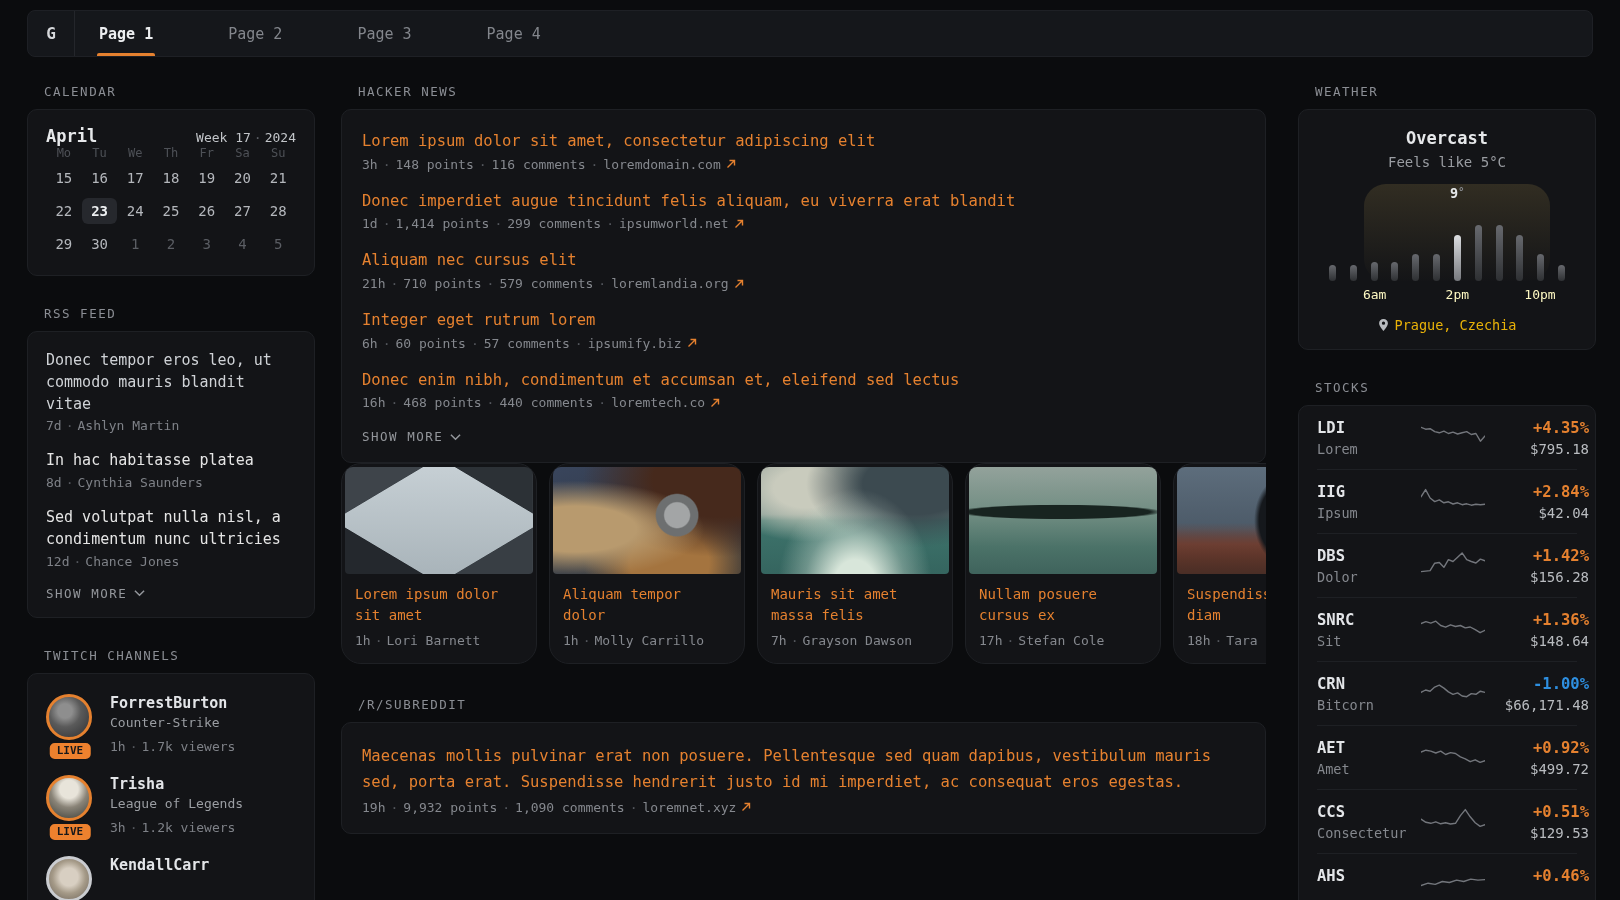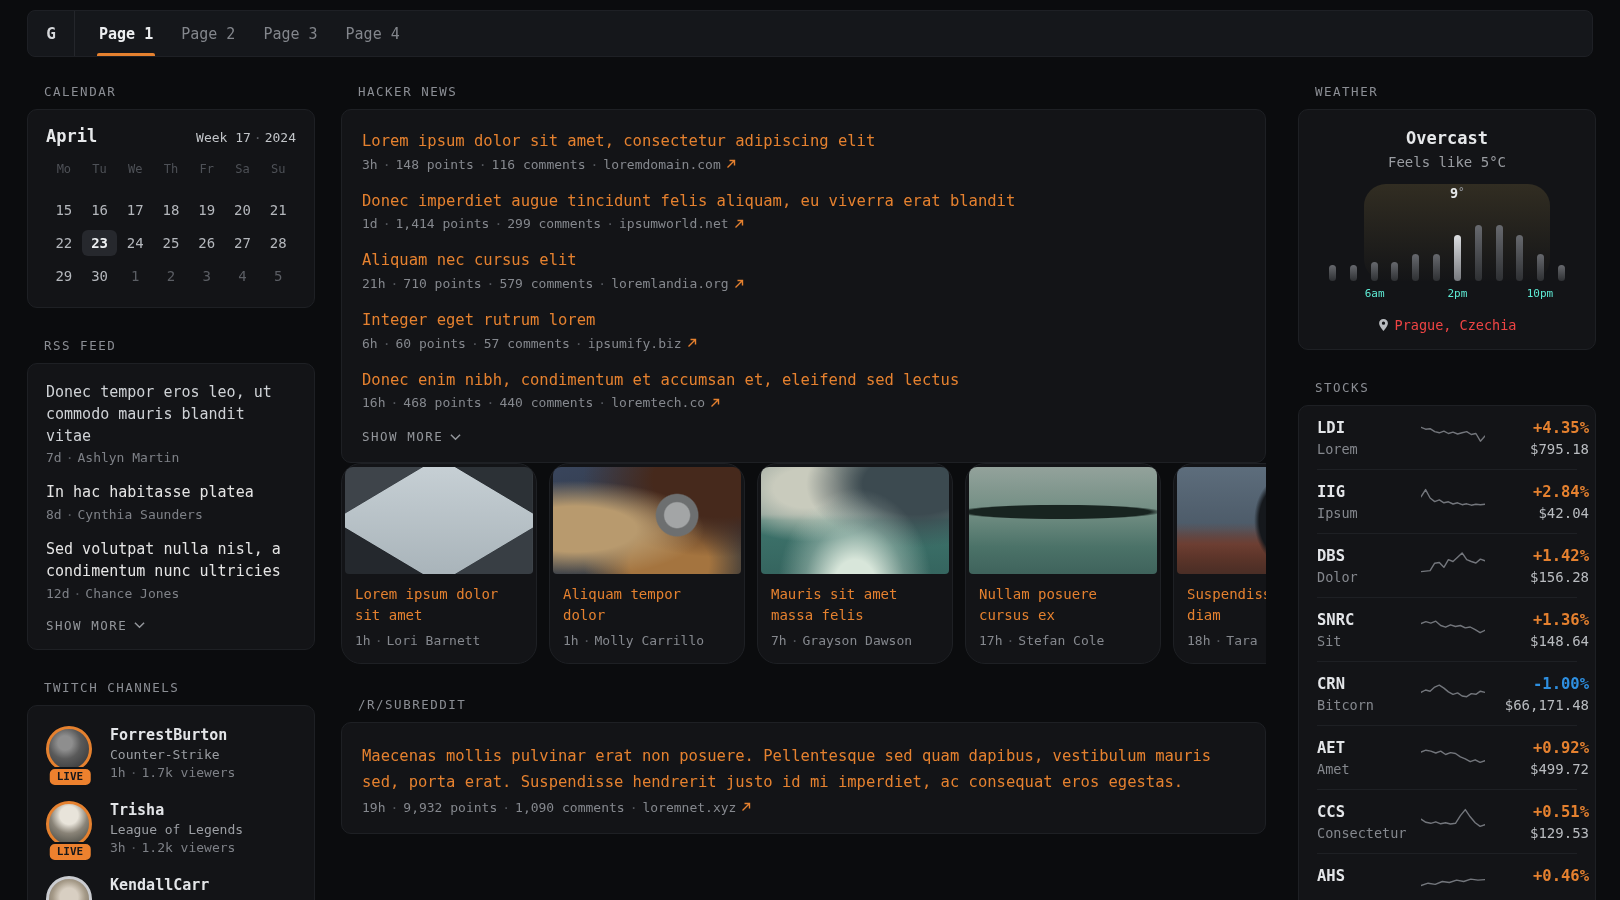--- a/index.html
+++ b/index.html
@@ -13,21 +13,21 @@
 
   
   .navbar {
     height:47px; background:#15171b; border:1px solid #1e2025; border-radius:8px;
     display:flex; align-items:stretch; overflow:hidden;
   }
   .nav-logo {
     width:47px; display:flex; align-items:center; justify-content:center;
     font-size:16px; font-weight:700; color:#d6d8db; border-right:1px solid #24262b;
   }
-  .nav-tabs { display:flex; align-items:stretch; padding-left:10px; }
+  .nav-tabs { display:flex; align-items:stretch; padding-left:10px;gap:47px; }
   .nav-tab {
     position:relative; display:flex; align-items:center; padding:0 14px;
     font-size:15px; color:#83868c; cursor:pointer;
   }
   .nav-tab.active { color:#eceef0; font-weight:600; }
   .nav-tab.active::after {
     content:""; position:absolute; left:12px; right:12px; bottom:0; height:3px;
     background:#e5812f; border-radius:2px 2px 0 0;
   }
 
@@ -44,21 +44,21 @@
     background:#131417; border:1px solid #1e2024; border-radius:10px;
   }
   .mt { margin-top:30px; }
 
   
   .cal-card { padding:16px 18px 18px; }
   .cal-head { display:flex; align-items:baseline; justify-content:space-between; }
   .cal-month { font-size:17px; font-weight:600; color:#e6e8ea; }
   .cal-weekinfo { font-size:13px; color:#c2c5c9; }
   .cal-weekinfo .dot { color:#5b5e64; margin:0 3px; }
-  .cal-grid7 { display:grid; grid-template-columns:repeat(7,1fr); margin-top:16px; row-gap:7px; }
+  .cal-grid7 { display:grid; grid-template-columns:repeat(7,1fr); row-gap:7px; }
   .cal-dow { font-size:12px; color:#4e5157; text-align:center; padding-bottom:5px; }
   .cal-cell {
     height:26px; display:flex; align-items:center; justify-content:center;
     font-size:14px; color:#b4b7bc; border-radius:6px;
   }
   .cal-cell.selected { background:#26282d; color:#eef0f2; font-weight:600; }
   .cal-cell.muted { color:#5b5e64; }
 
   
   .rss-card { padding:18px 18px 16px; }
@@ -84,21 +84,21 @@
   .av-1 { background:radial-gradient(circle at 40% 35%, #8e8e8e 0 20%, #5a5a5a 45%, #2e2f31 100%); }
   .av-2 { background:radial-gradient(circle at 50% 28%, #e8e4da 0 26%, #8a8478 52%, #3c3e38 100%); }
   .av-3 { background:radial-gradient(circle at 50% 45%, #d8cfc2 0 30%, #a59a88 55%, #6b6258 100%); }
   .live-badge {
     position:absolute; left:50%; bottom:-7px; transform:translateX(-50%);
     background:#ed812e; color:#17181b; font-size:11px; font-weight:700;
     padding:1px 7px 2px; border-radius:7px; border:2px solid #131417;
   }
   .tw-name { font-size:15px; font-weight:700; color:#e3e5e8; }
   .tw-game { font-size:13px; color:#9b9ea3; margin-top:3px; }
-  .tw-meta { font-size:13px; color:#7e8187; margin-top:3px; }
+  .tw-meta { font-size:13px; color:#7e8187; margin-top:9px; }
   .tw-meta .dot { color:#54575d; margin:0 4px; }
 
   
   .hn-card { padding:21px 20px 18px; }
   .hn-item { margin-bottom:19px; }
   .hn-title { font-size:15.5px; font-weight:500; line-height:1.4; color:#e5812f; cursor:pointer; }
   .hn-meta { font-size:13px; color:#85888e; margin-top:4px; display:flex; align-items:center; }
   .hn-meta .dot { color:#54575d; margin:0 5px; }
   .domain { cursor:pointer; }
   .ext { width:10px; height:10px; margin-left:5px; }
@@ -160,24 +160,24 @@
     justify-content:space-between; padding:0 6px;
   }
   .wbar { width:7px; border-radius:4px; background:linear-gradient(180deg,#67696e,#2e3033); }
   .wbar.active { background:linear-gradient(180deg,#dcdee1,#77797e); }
   .w-temp {
     position:absolute; top:1px; transform:translateX(-50%);
     font-size:13.5px; color:#e6e8ea; font-weight:600;
   }
   .w-temp .deg { color:#8b8e94; font-size:11px; vertical-align:top; }
   .w-times { position:relative; height:16px; margin:6px 4px 0; }
-  .wtime { position:absolute; transform:translateX(-50%); font-size:11px; color:#5eead4; }
+  .wtime { position:absolute; transform:translateX(-50%); font-size:13px; color:#fef9c3; }
   .w-loc {
     display:flex; align-items:center; justify-content:center; gap:6px;
-    margin-top:14px; font-size:13.5px; color:#ef4444;
+    margin-top:14px; font-size:13.5px; color:#eab308;
   }
   .pin { width:11px; height:14px; }
 
   
   .stocks-card { padding:0 18px; }
   .stock-row { display:flex; align-items:flex-start; padding:13px 0 12px; border-top:1px solid #1e2024; cursor:pointer; }
   .stock-row:first-child { border-top:none; }
   .stock-left { width:104px; flex:none; }
   .stock-ticker { font-size:15.5px; font-weight:700; color:#e3e5e8; }
   .stock-name { font-size:13.5px; color:#85888e; margin-top:4px; }

